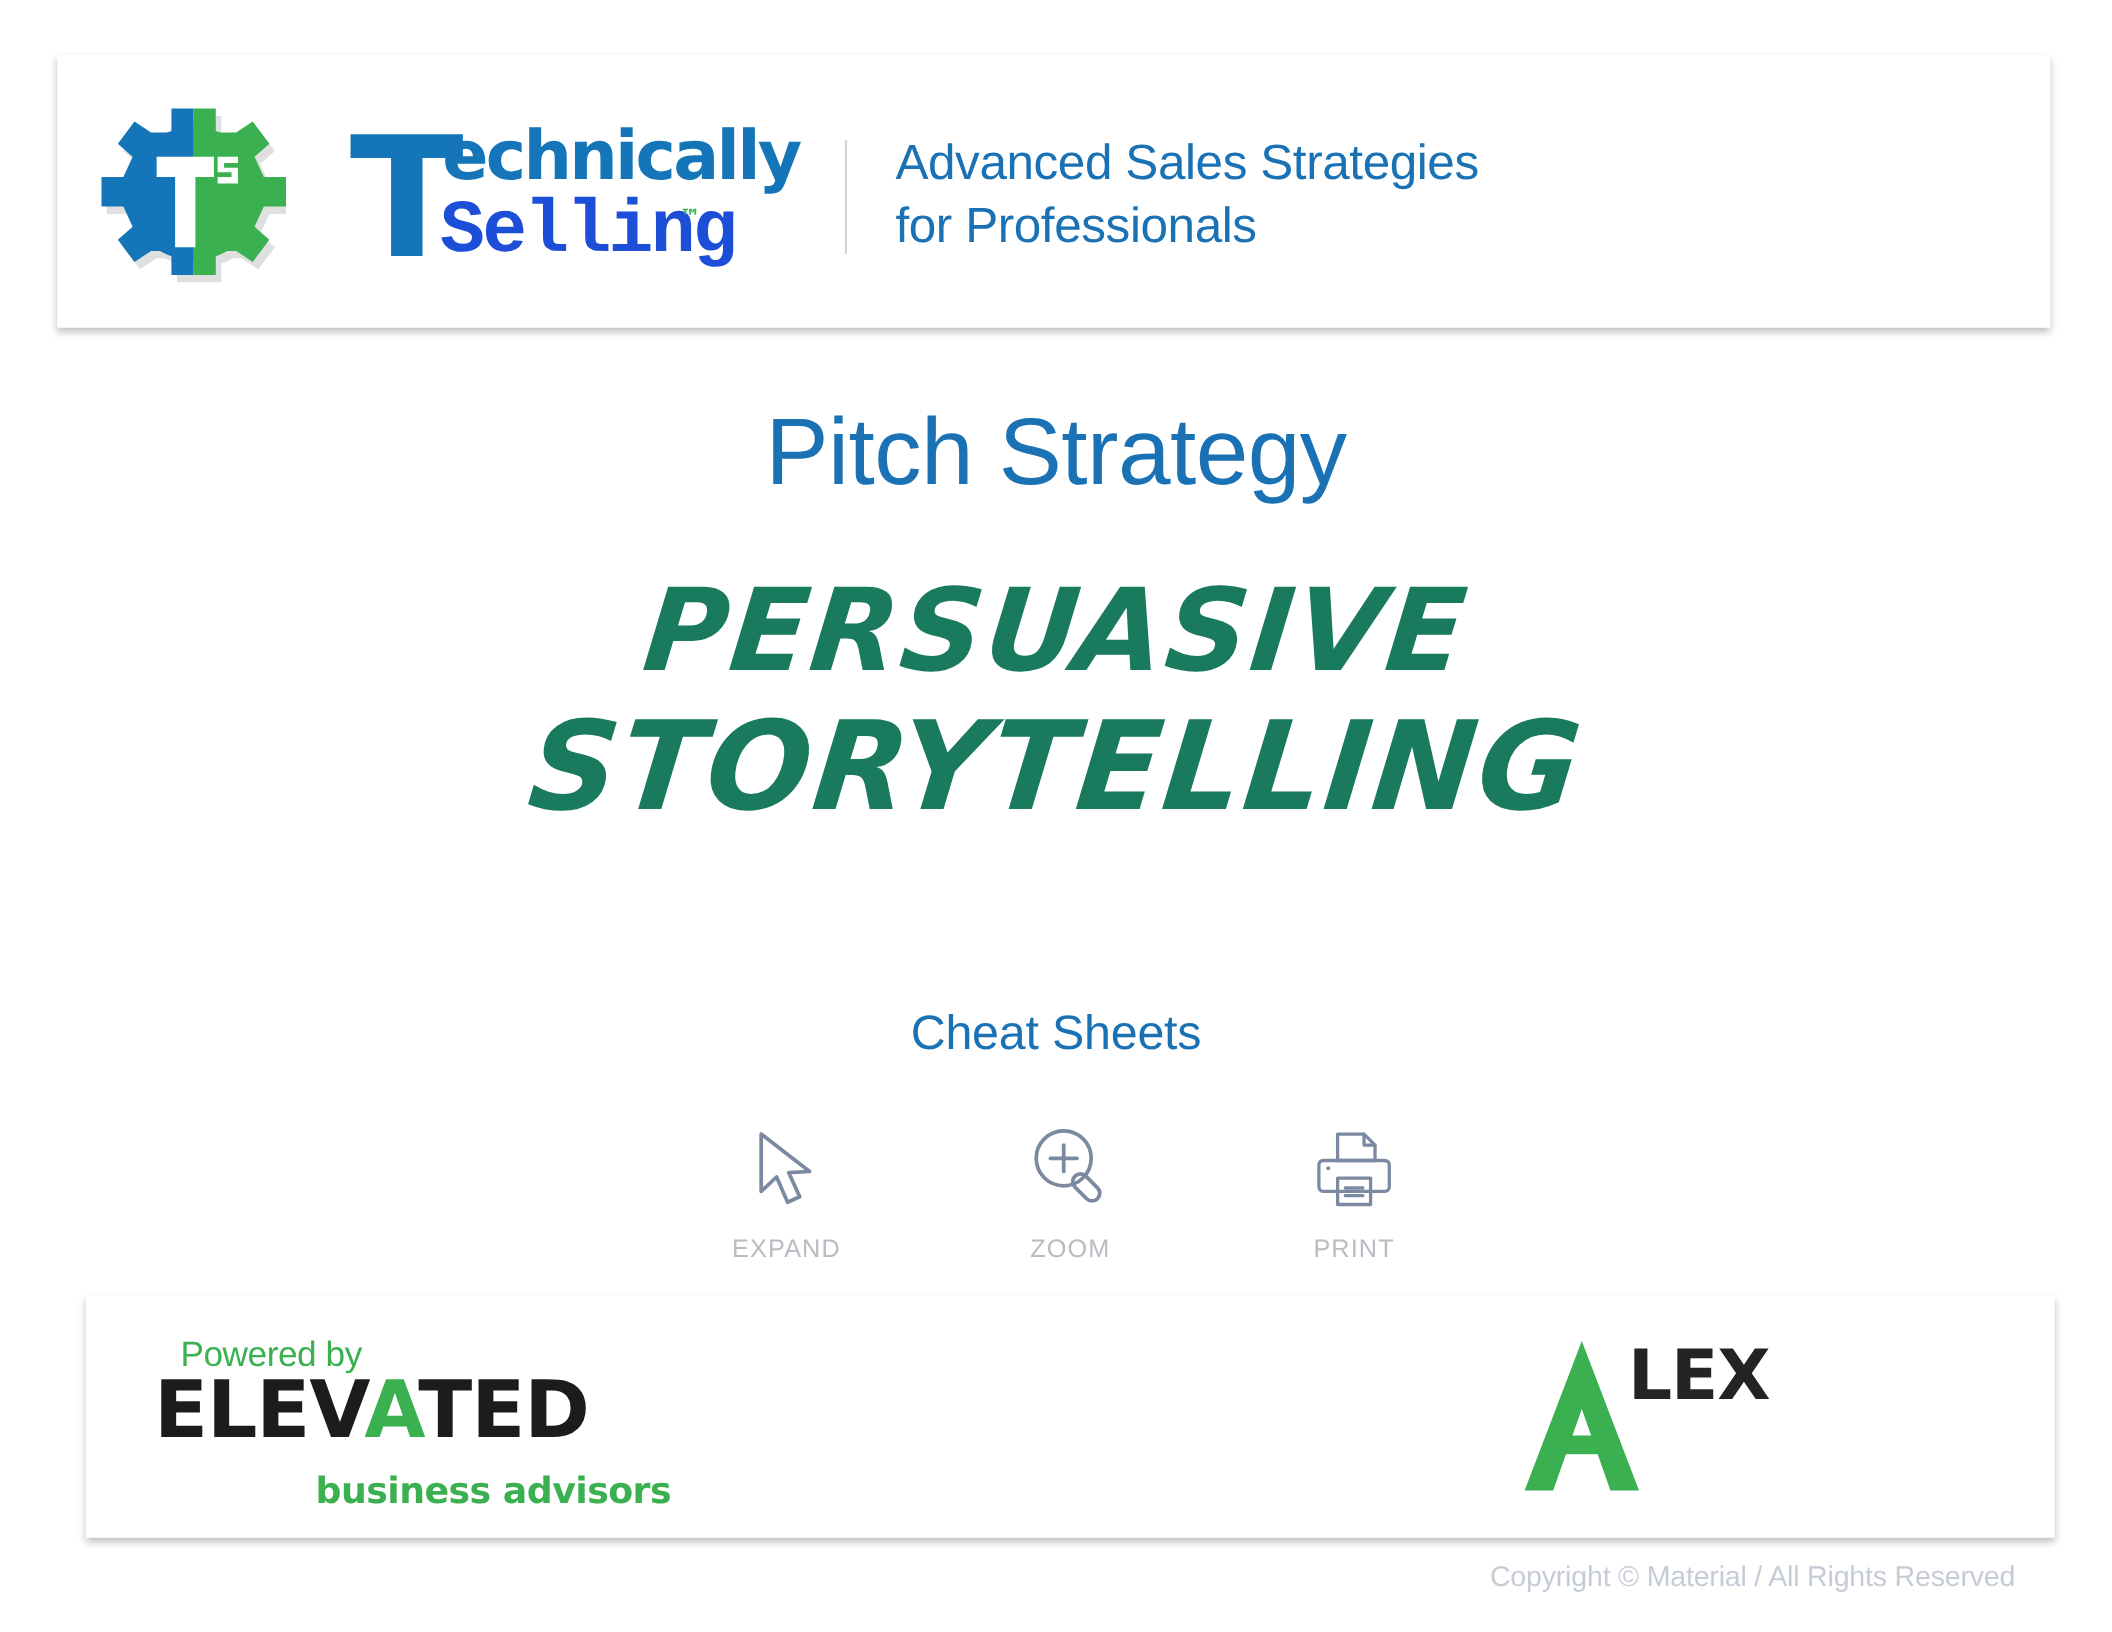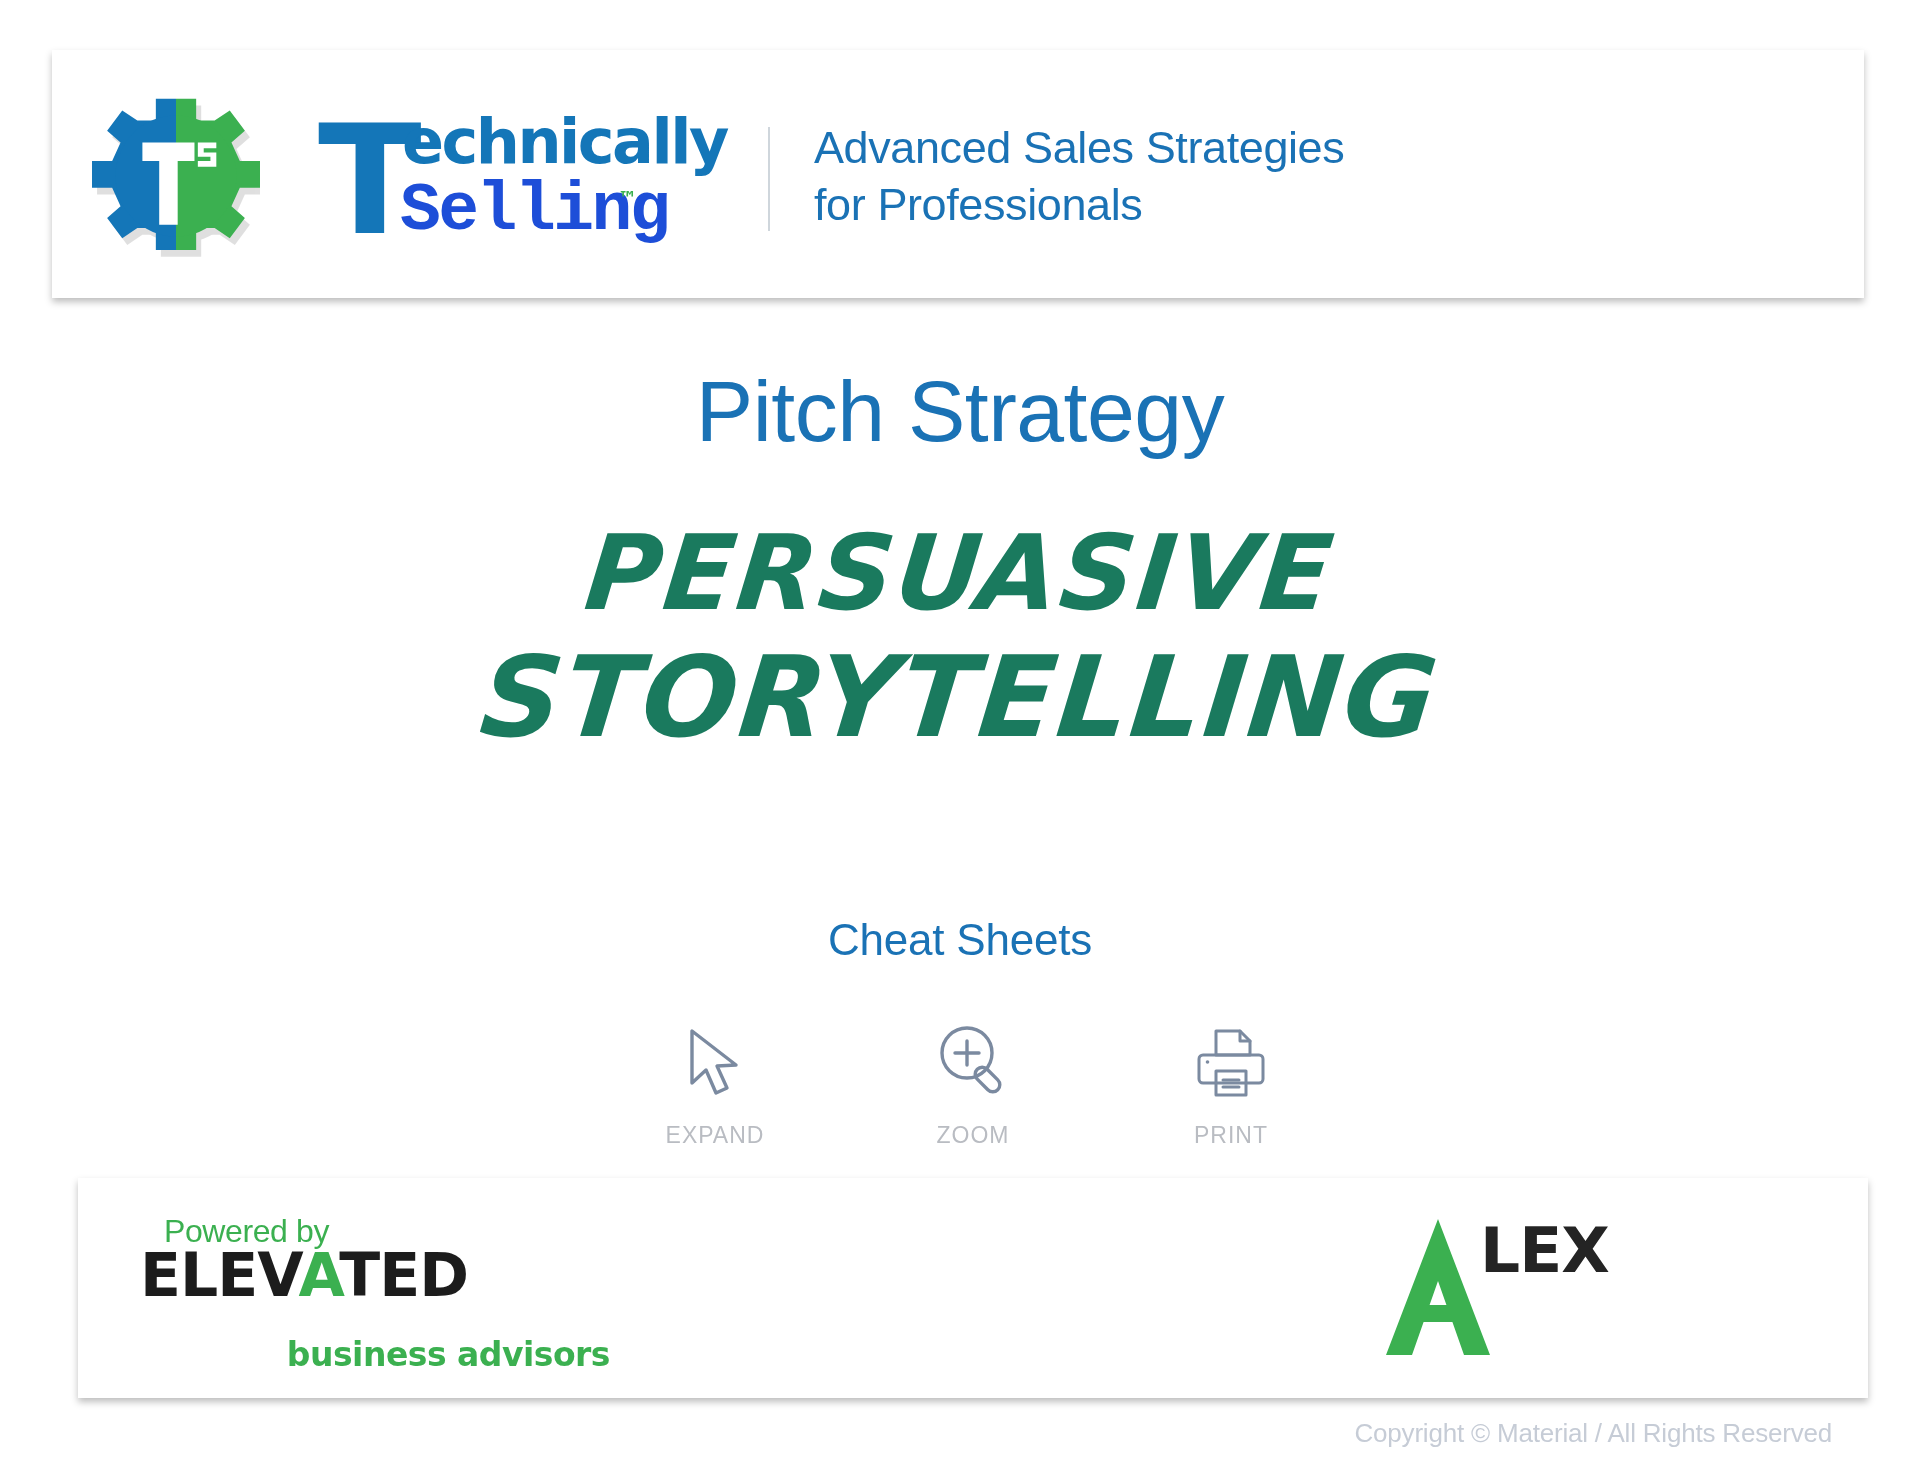--- a/index.html
+++ b/index.html
@@ -231,21 +231,21 @@
     font-size: 32px;
     color: #3bb050;
     letter-spacing: -0.4px;
   }
   .ev-word {
     position: absolute;
     left: 0px;
     top: 32px;
     font-family: "DejaVu Sans", sans-serif;
     font-weight: 700;
-    font-size: 60px;
+    font-size: 72px;
     line-height: 1;
     color: #1c1c1c;
     letter-spacing: -1px;
   }
   .ev-word .green-a {
     color: #3bb050;
   }
   .ev-sub {
     position: absolute;
     right: 0px;

